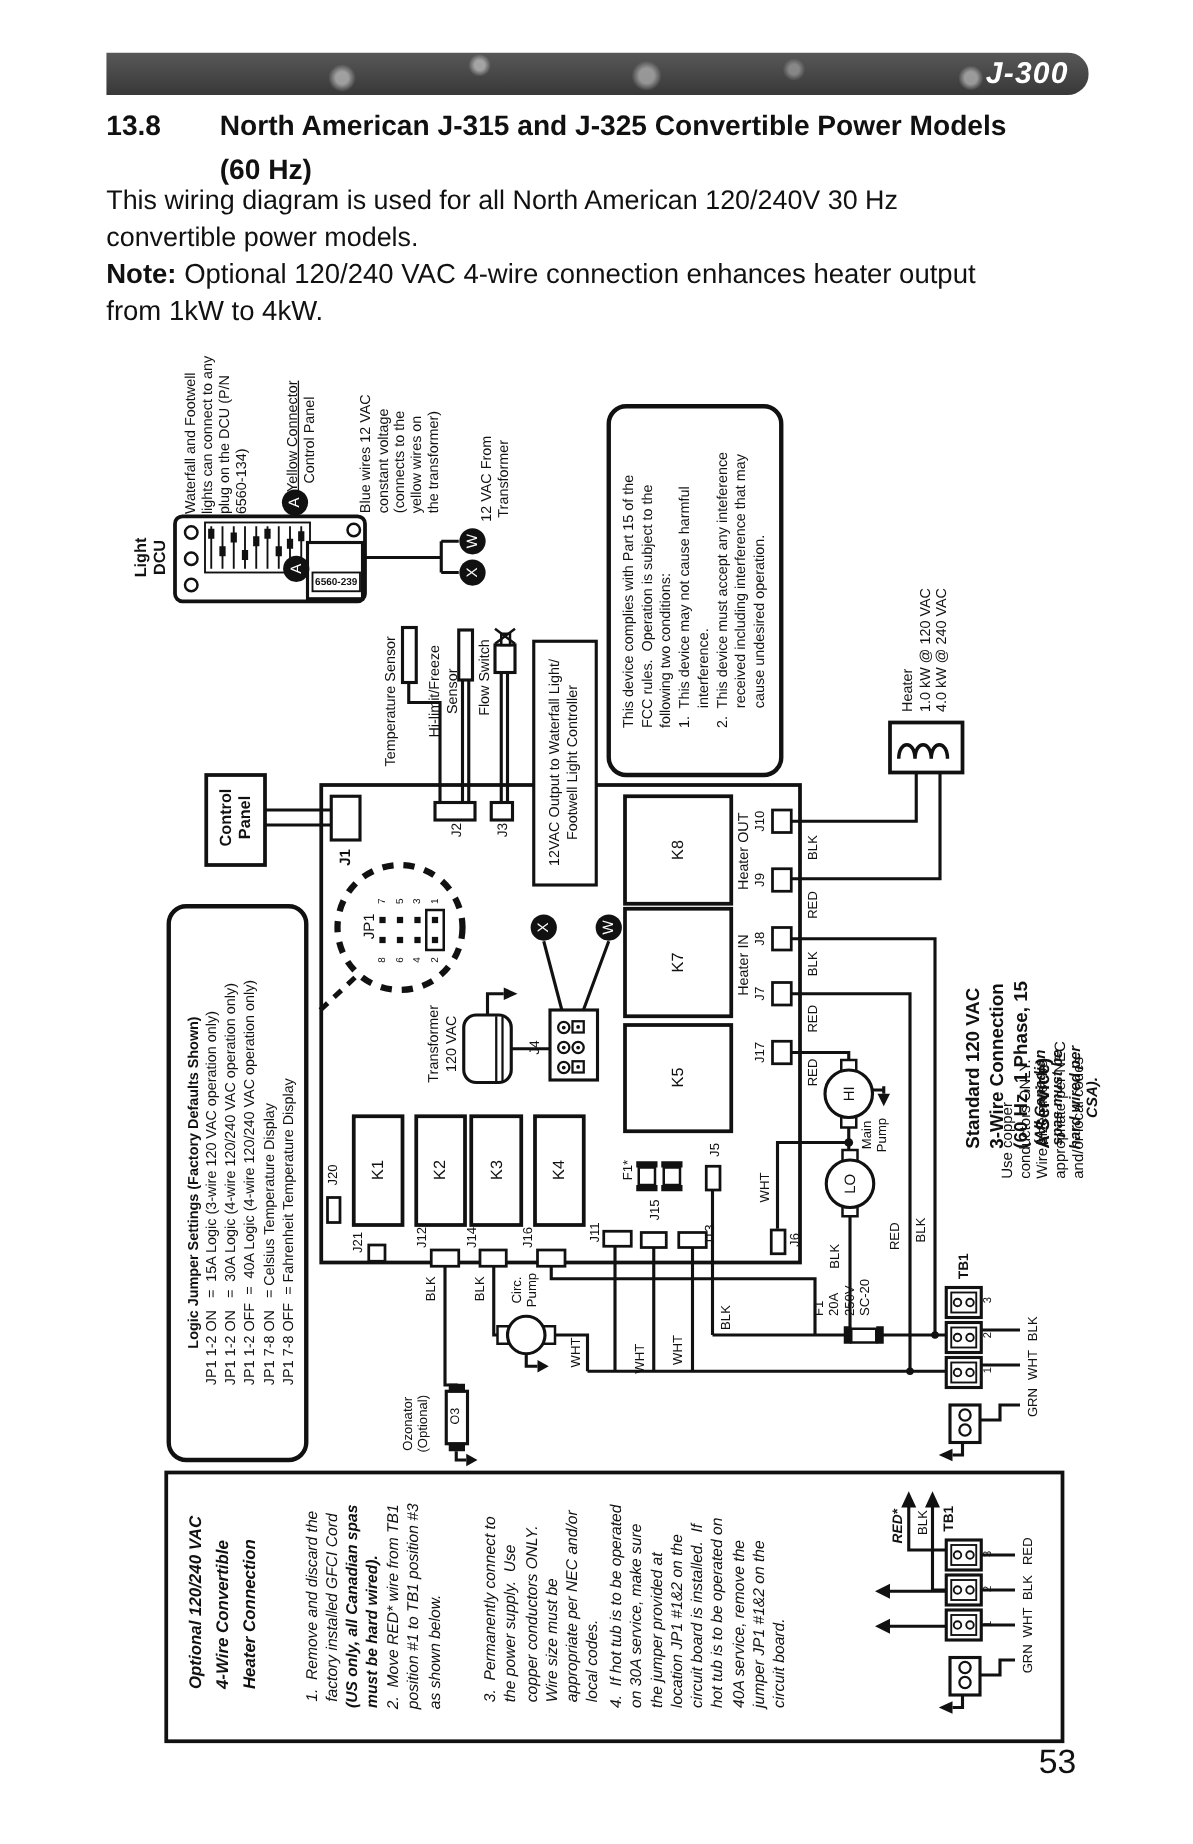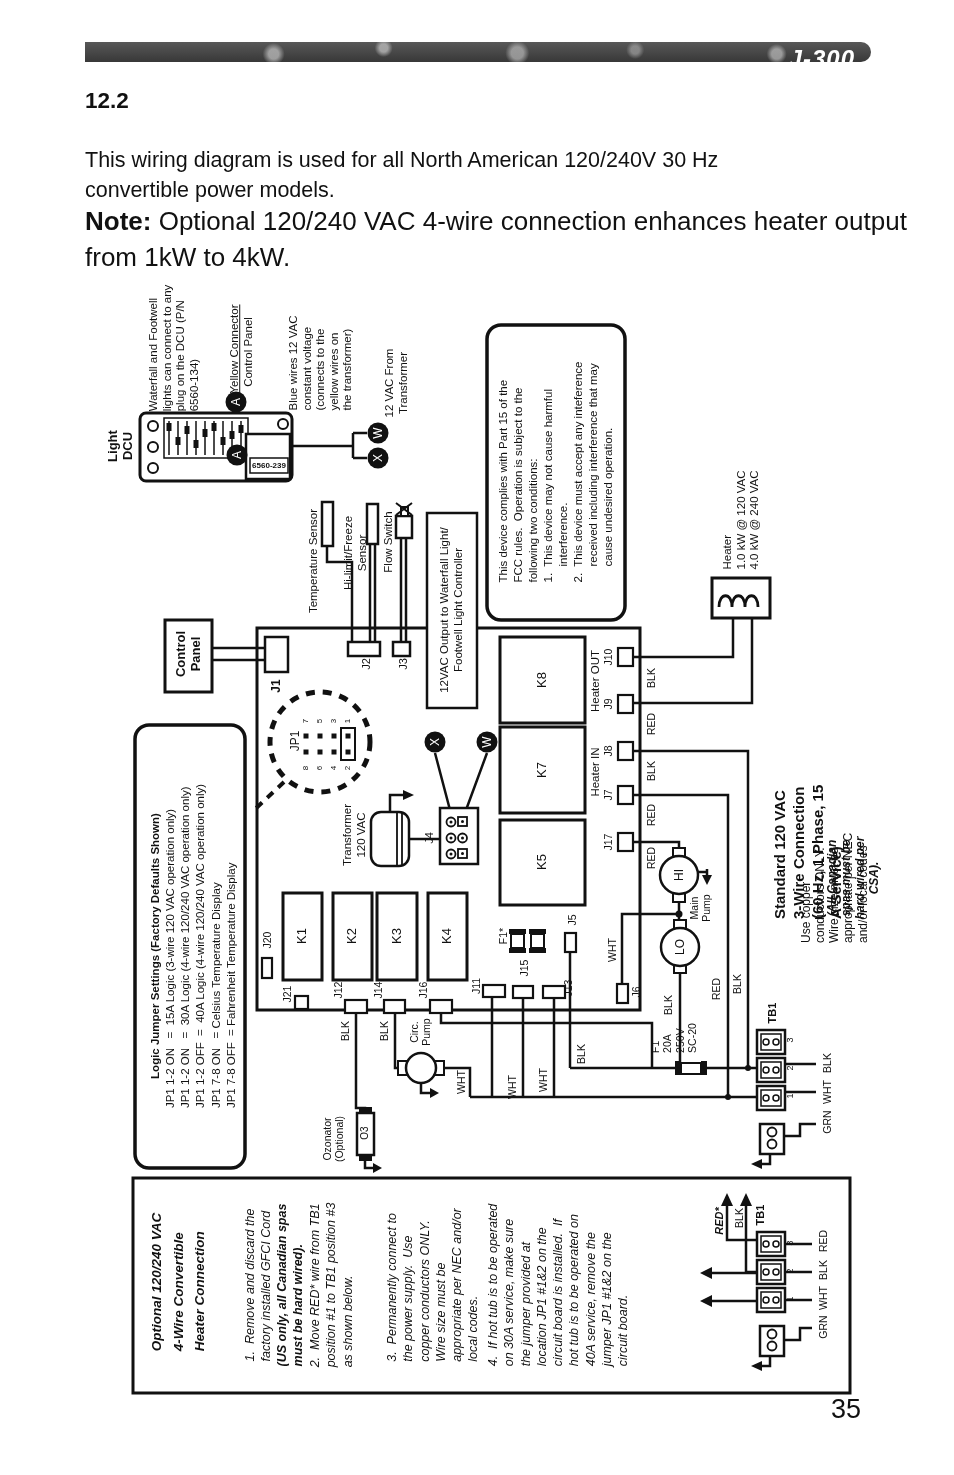--- a/index.html
+++ b/index.html
@@ -1,52 +1,56 @@
 <!DOCTYPE html>
 <html><head>
 <meta charset="utf-8">
 <style>
   html,body{margin:0;padding:0;background:#fff;}
   body{width:954px;height:1475px;position:relative;overflow:hidden;
        font-family:"Liberation Sans",sans-serif;color:#111;}
   
-  #header-bar{position:absolute;left:85px;top:42px;width:786px;height:20px;
+  #header-bar{position:absolute;left:85px;top:42px;width:786px;height:34px;
     border-radius:0 17px 17px 0;
     background:
       radial-gradient(circle at 24% 60%, rgba(190,190,190,.75) 0 5px, rgba(190,190,190,0) 11px),
       radial-gradient(circle at 38% 30%, rgba(200,200,200,.7) 0 4px, rgba(200,200,200,0) 9px),
       radial-gradient(circle at 55% 55%, rgba(185,185,185,.7) 0 6px, rgba(185,185,185,0) 12px),
       radial-gradient(circle at 70% 40%, rgba(175,175,175,.6) 0 4px, rgba(175,175,175,0) 9px),
       radial-gradient(circle at 88% 60%, rgba(200,200,200,.65) 0 5px, rgba(200,200,200,0) 10px),
       linear-gradient(#585858,#383838);}
   #brand{position:absolute;right:16px;top:3px;color:#fff;font-size:24px;
     font-weight:700;font-style:italic;letter-spacing:1px;}
   #section-head{position:absolute;left:85px;top:84px;font-size:22.5px;font-weight:700;
     display:flex;gap:47px;line-height:1.55;}
   #section-title2{font-weight:700;}
   #intro-para{position:absolute;left:85px;top:146px;font-size:21.5px;line-height:1.38;white-space:pre-line;}
-  #intro-note{position:absolute;left:85px;top:204px;font-size:26px;line-height:1.38;white-space:pre-line;}
+  #intro-note{position:absolute;left:85px;top:204px;font-size:22px;line-height:1.38;white-space:pre-line;}
   #intro-note b{font-weight:700;}
   #page-number{position:absolute;left:831px;top:1394px;font-size:27px;}
   
   #diagram{position:absolute;left:0;top:0;width:954px;height:1475px;}
   #wiring-svg{position:absolute;left:0;top:0;}
   .lbl{position:absolute;white-space:pre-line;color:#111;pointer-events:none;}
   .circ{width:21px;height:21px;background:#111;color:#fff;border-radius:50%;
     display:flex;align-items:center;justify-content:center;font-weight:700;}
 </style>
 </head>
 <body>
 
 <div id="header-bar">
   <div id="brand">J-300</div>
 </div>
 
 <div id="section-head">
-  <div>12.2</div>
+  <div>13.8</div>
+  <div>
+    <div>North American J-315 and J-325 Convertible Power Models</div>
+    <div id="section-title2">(60 Hz)</div>
+  </div>
 </div>
 
 <div id="intro-para">This wiring diagram is used for all North American 120/240V 30 Hz
 convertible power models.</div>
 <div id="intro-note"><b>Note:</b><span> Optional 120/240 VAC 4-wire connection enhances heater output
 from 1kW to 4kW.</span></div>
 
 <div id="diagram">
 <svg id="wiring-svg" width="954" height="1475" viewBox="0 0 954 1475">
   <g fill="none" stroke="#111">
@@ -440,13 +444,13 @@
       <div class="lbl" style="left: 790px; top: 1243px; font-size: 9px; font-weight: 400; font-style: normal; text-decoration: none; text-align: center; line-height: 1.18; transform: translate(-50%, -50%) rotate(-90deg);">3</div>
       <div class="lbl" style="left: 790px; top: 1271px; font-size: 9px; font-weight: 400; font-style: normal; text-decoration: none; text-align: center; line-height: 1.18; transform: translate(-50%, -50%) rotate(-90deg);">2</div>
       <div class="lbl" style="left: 790px; top: 1299px; font-size: 9px; font-weight: 400; font-style: normal; text-decoration: none; text-align: center; line-height: 1.18; transform: translate(-50%, -50%) rotate(-90deg);">1</div>
       <div class="lbl" style="left: 823px; top: 1241px; font-size: 10.5px; font-weight: 400; font-style: normal; text-decoration: none; text-align: center; line-height: 1.18; transform: translate(-50%, -50%) rotate(-90deg);">RED</div>
       <div class="lbl" style="left: 823px; top: 1270px; font-size: 10.5px; font-weight: 400; font-style: normal; text-decoration: none; text-align: center; line-height: 1.18; transform: translate(-50%, -50%) rotate(-90deg);">BLK</div>
       <div class="lbl" style="left: 823px; top: 1298px; font-size: 10.5px; font-weight: 400; font-style: normal; text-decoration: none; text-align: center; line-height: 1.18; transform: translate(-50%, -50%) rotate(-90deg);">WHT</div>
       <div class="lbl" style="left: 823px; top: 1327px; font-size: 10.5px; font-weight: 400; font-style: normal; text-decoration: none; text-align: center; line-height: 1.18; transform: translate(-50%, -50%) rotate(-90deg);">GRN</div>
     </div>
 </div>
 
-<div id="page-number">35</div>
+<div id="page-number">53</div>
 
 </body></html>

